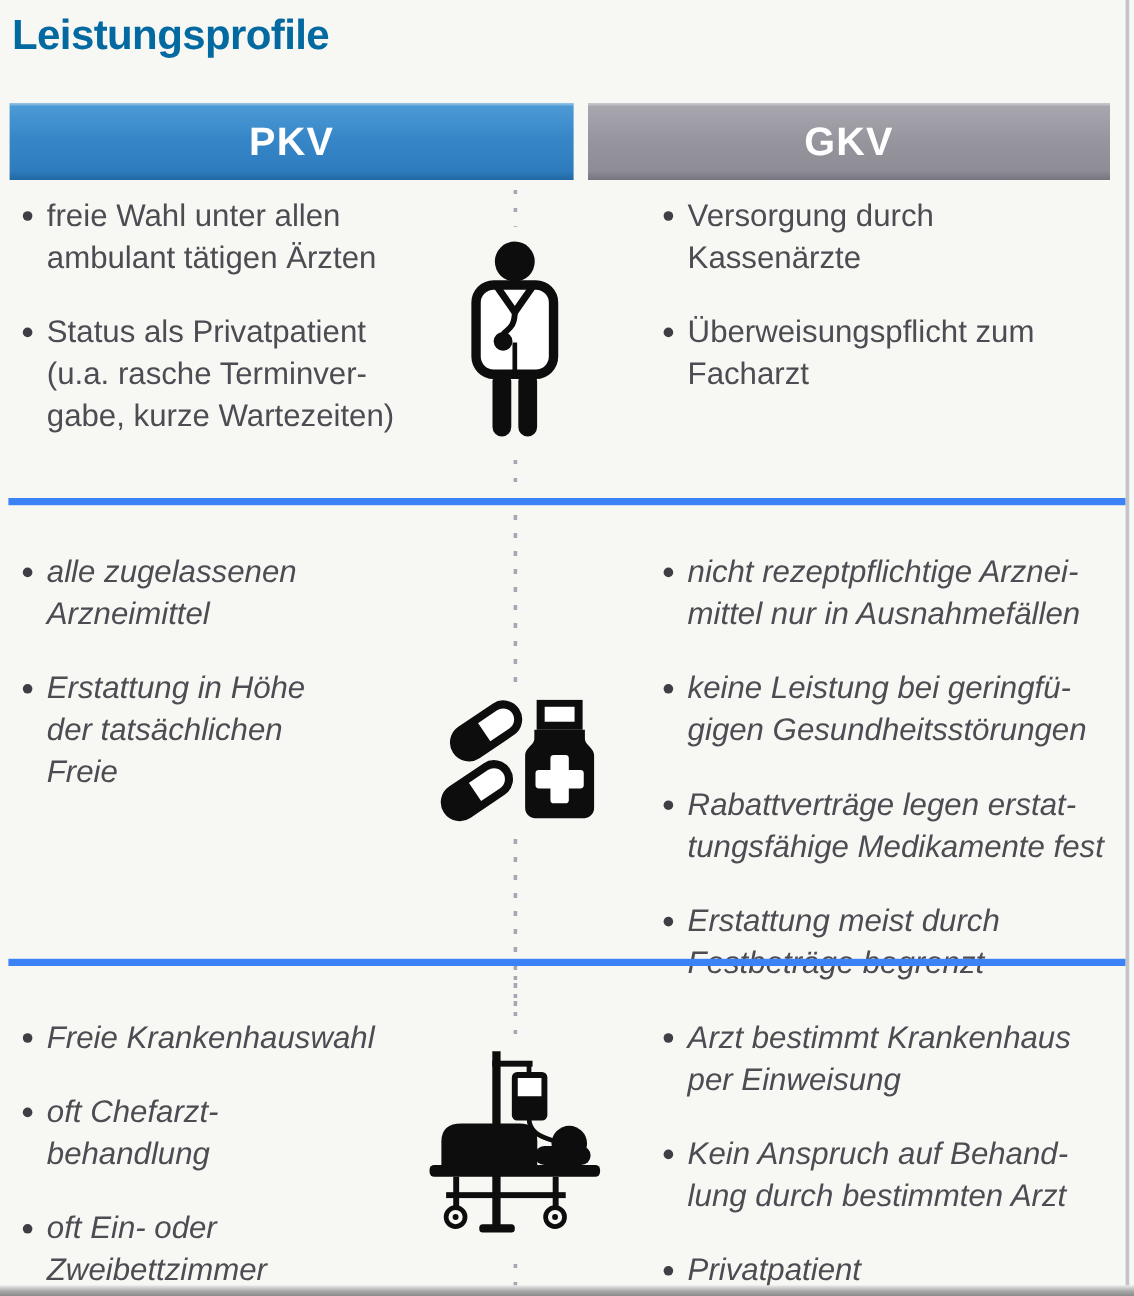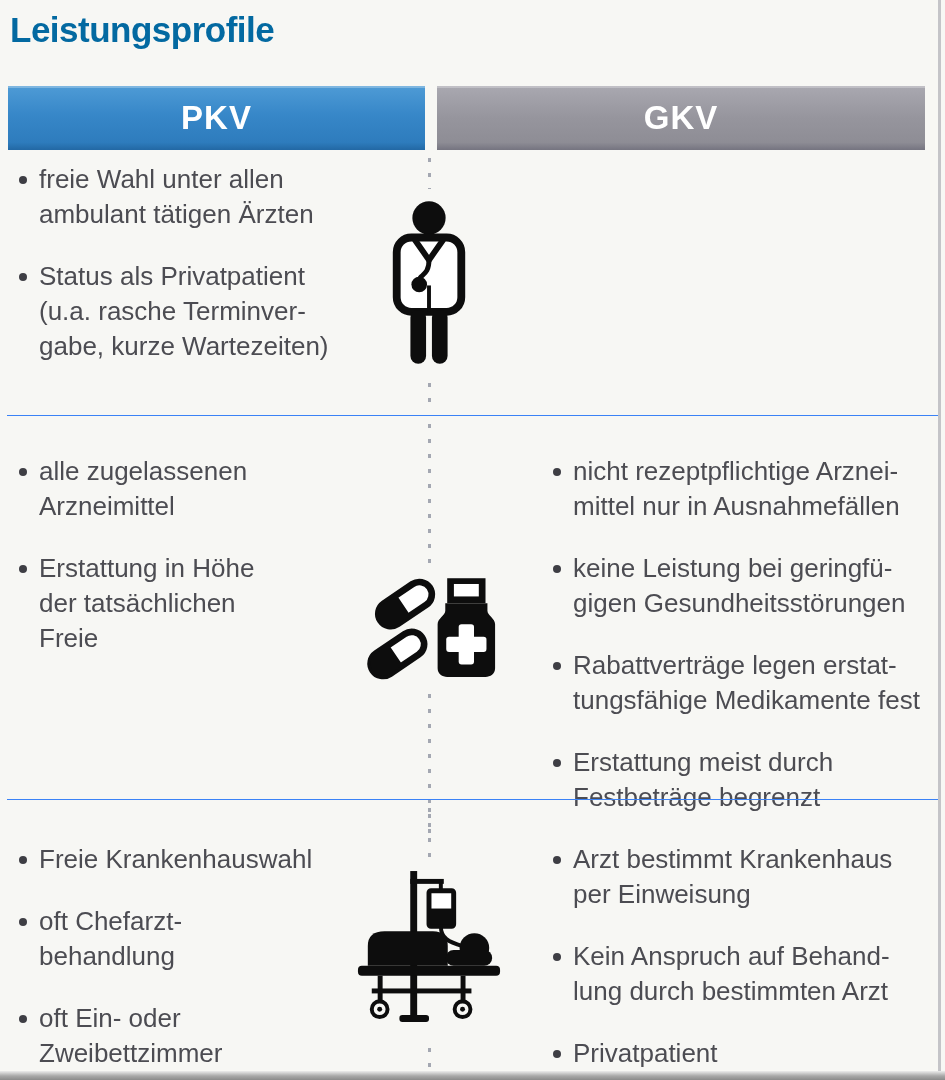--- a/index.html
+++ b/index.html
@@ -15,30 +15,30 @@
     margin:10px 0 0 10px; font-size:35px; font-weight:bold;
     color:#0369a1; letter-spacing:-0.5px; line-height:40px;
   }
   .headers { display:flex; gap:12px; margin:36px 20px 0 8px; height:64px; }
   .hdr {
     display:flex; align-items:center; justify-content:center;
     font-size:33px; font-weight:bold; color:#ffffff; letter-spacing:1px;
     box-sizing:border-box; box-shadow:inset 0 2px 0 rgba(255,255,255,.28);
   }
   .hdr-pkv {
-    width:417px;
+    width:470px;
     background:linear-gradient(180deg,#4e9bd6 0%,#3787c8 45%,#2e7cbd 88%,#2268a4 100%);
   }
   .hdr-gkv {
     flex:1;
     background:linear-gradient(180deg,#a9a8b0 0%,#96959d 50%,#8e8d95 88%,#757480 100%);
   }
   .rows { margin:0 7px; }
   .row { display:grid; grid-template-columns:366px 172px auto; position:relative; box-sizing:border-box; }
-  .row + .row { border-top:1px solid #3b82f6; }
+  .row + .row { border-top:6px solid #3b82f6;font-style:italic; }
   .row-1 { height:265px; }
   .row-2 { height:384px; }
   .row-3 { height:272px; }
   ul.bullets { list-style:none; margin:0; padding:0; }
   .row-1 ul.bullets { padding-top:12px; }
   .row-2 ul.bullets { padding-top:38px; }
   .row-3 ul.bullets { padding-top:42px; }
   .col-left ul.bullets { padding-left:6px; }
   .col-right ul.bullets { padding-left:2px; }
   li.bullet {
@@ -98,20 +98,34 @@
             <circle cx="46" cy="21" r="17" fill="#0d0d0d"></circle>
             <rect x="13" y="41" width="66" height="76" rx="15" fill="#ffffff" stroke="#0d0d0d" stroke-width="8"></rect>
             <path d="M32 44 L46 64 L60 44" fill="none" stroke="#0d0d0d" stroke-width="6" stroke-linecap="round"></path>
             <path d="M46 64 C46 76 41 78 37 82" fill="none" stroke="#0d0d0d" stroke-width="5" stroke-linecap="round"></path>
             <circle cx="36" cy="89" r="8" fill="#0d0d0d"></circle>
             <line x1="46" y1="90" x2="46" y2="117" stroke="#0d0d0d" stroke-width="4"></line>
             <rect x="27" y="115" width="16" height="55" rx="8" fill="#0d0d0d"></rect>
             <rect x="49" y="115" width="16" height="55" rx="8" fill="#0d0d0d"></rect>
           </svg>
         </div>
+      </div>
+      <div class="col-right">
+        <ul class="bullets">
+          <li class="bullet">
+            <span class="dot"></span>
+            <span>Versorgung durch
+Kassenärzte</span>
+          </li>
+          <li class="bullet">
+            <span class="dot"></span>
+            <span>Überweisungspflicht zum
+Facharzt</span>
+          </li>
+        </ul>
       </div>
     </section>
 
     <section class="row row-2">
       <div class="col-left">
         <ul class="bullets">
           <li class="bullet">
             <span class="dot"></span>
             <span>alle zugelassenen
 Arzneimittel</span>

